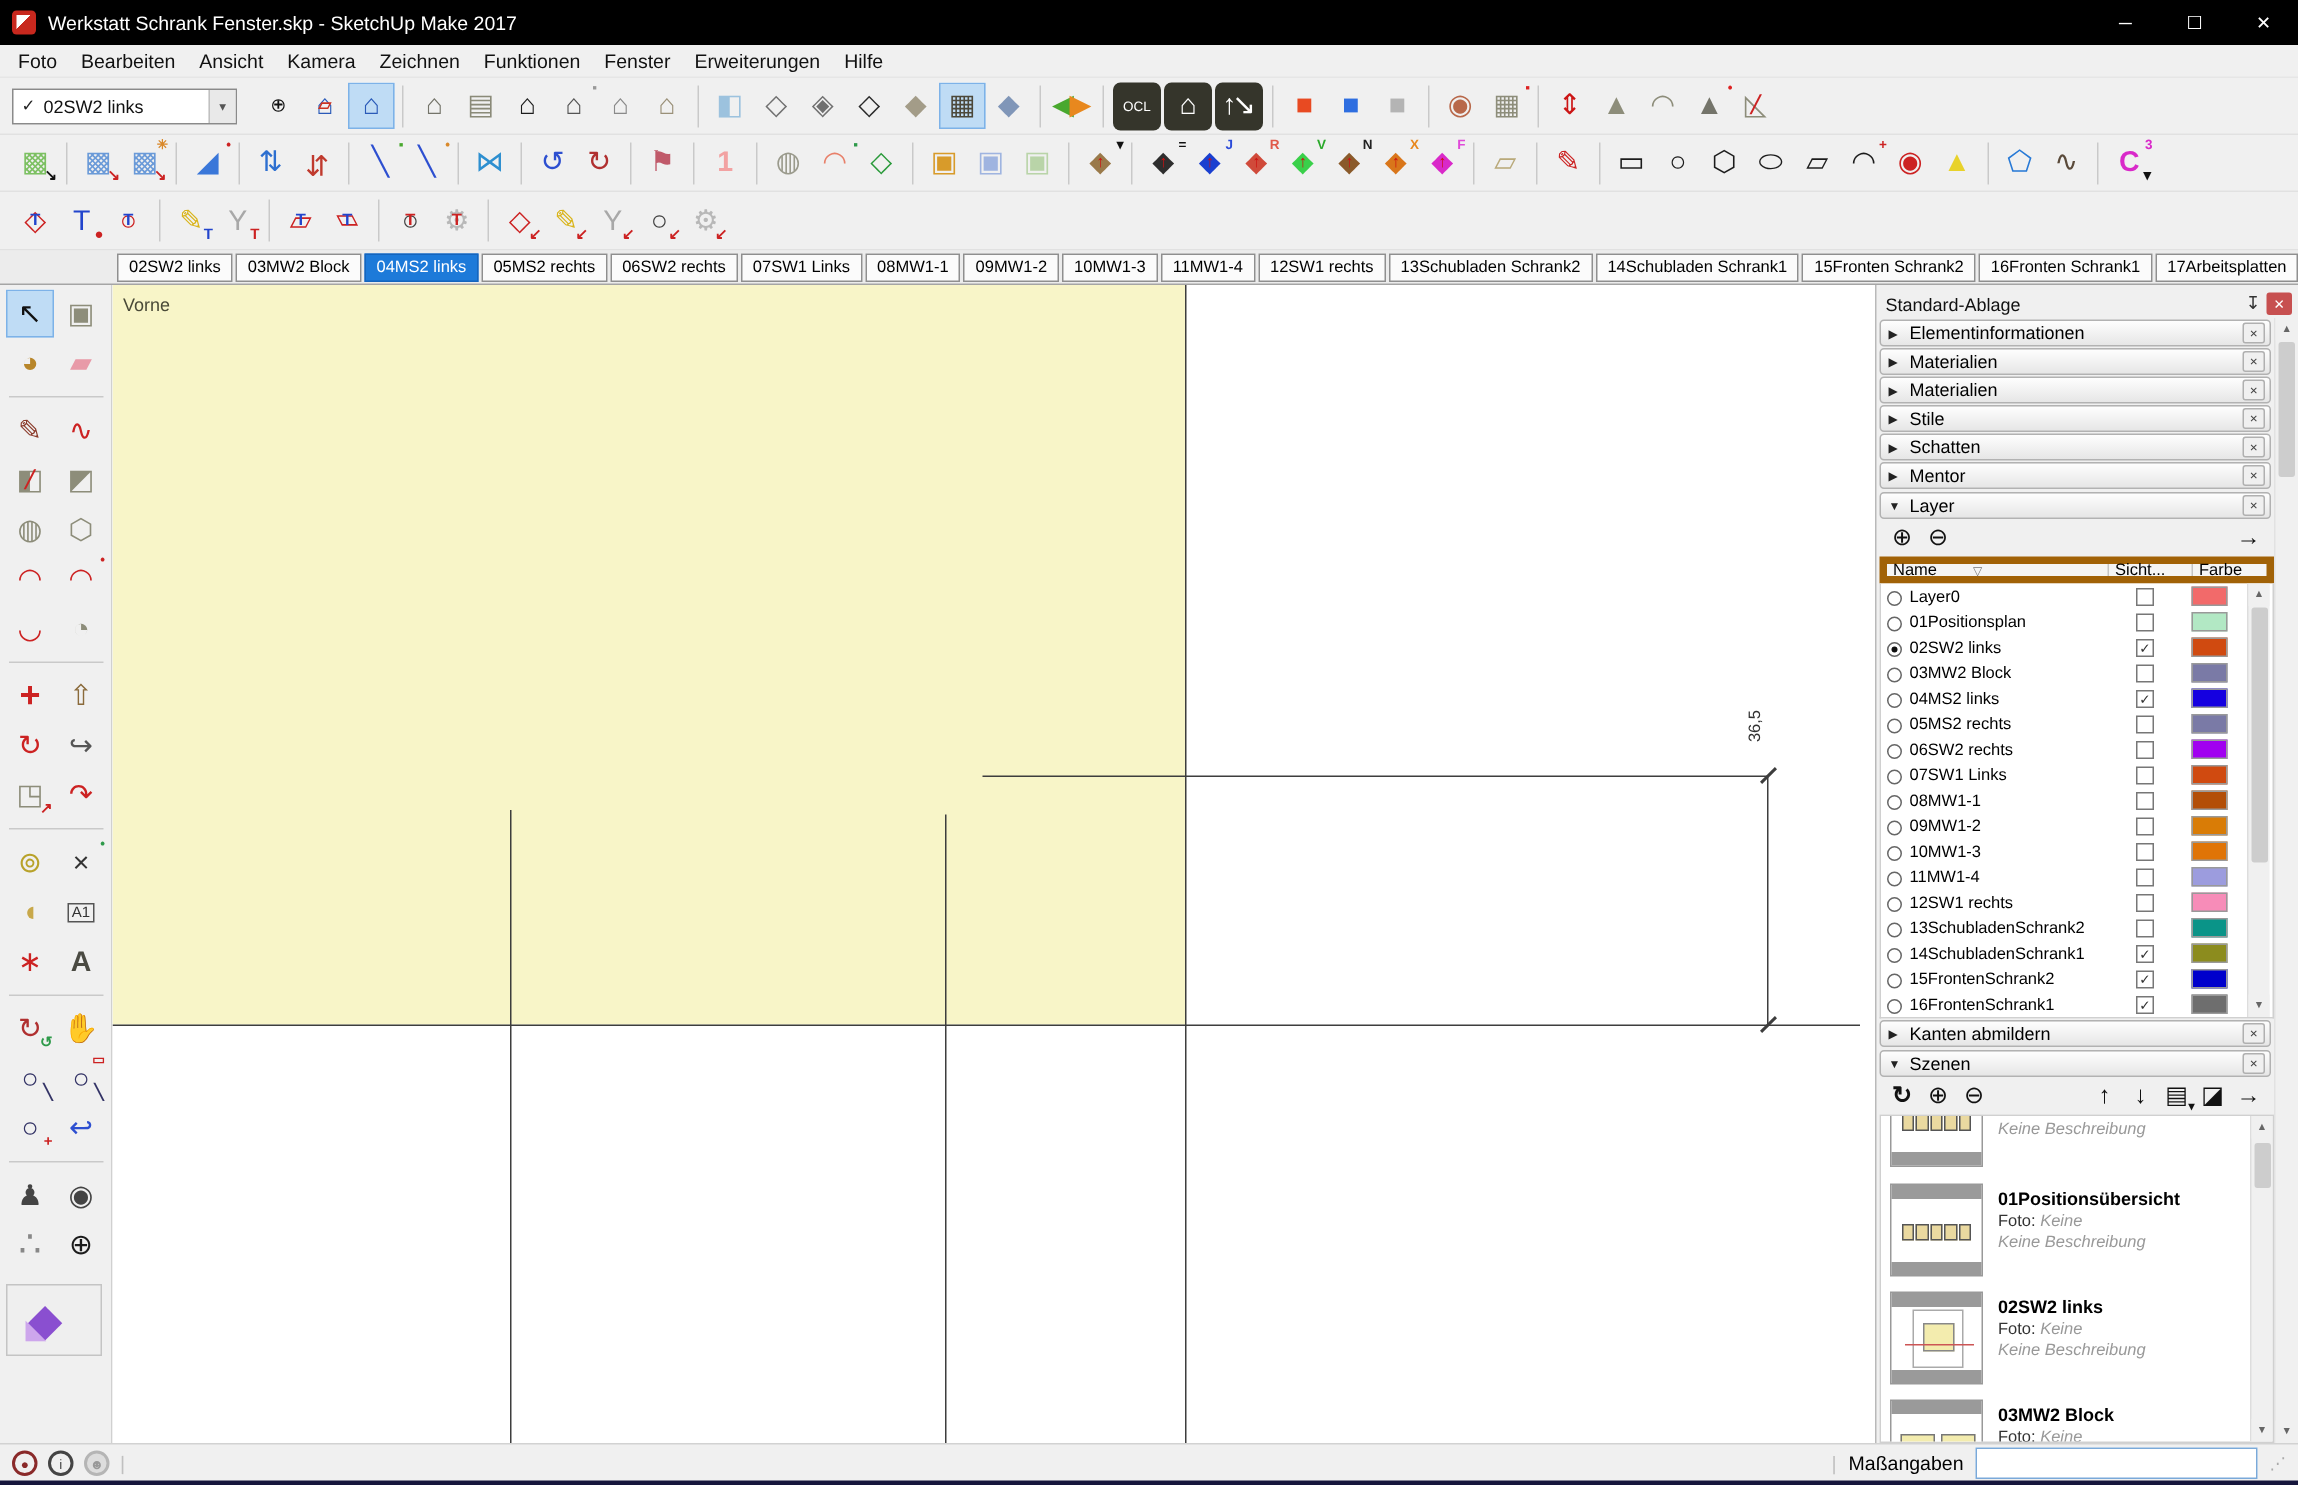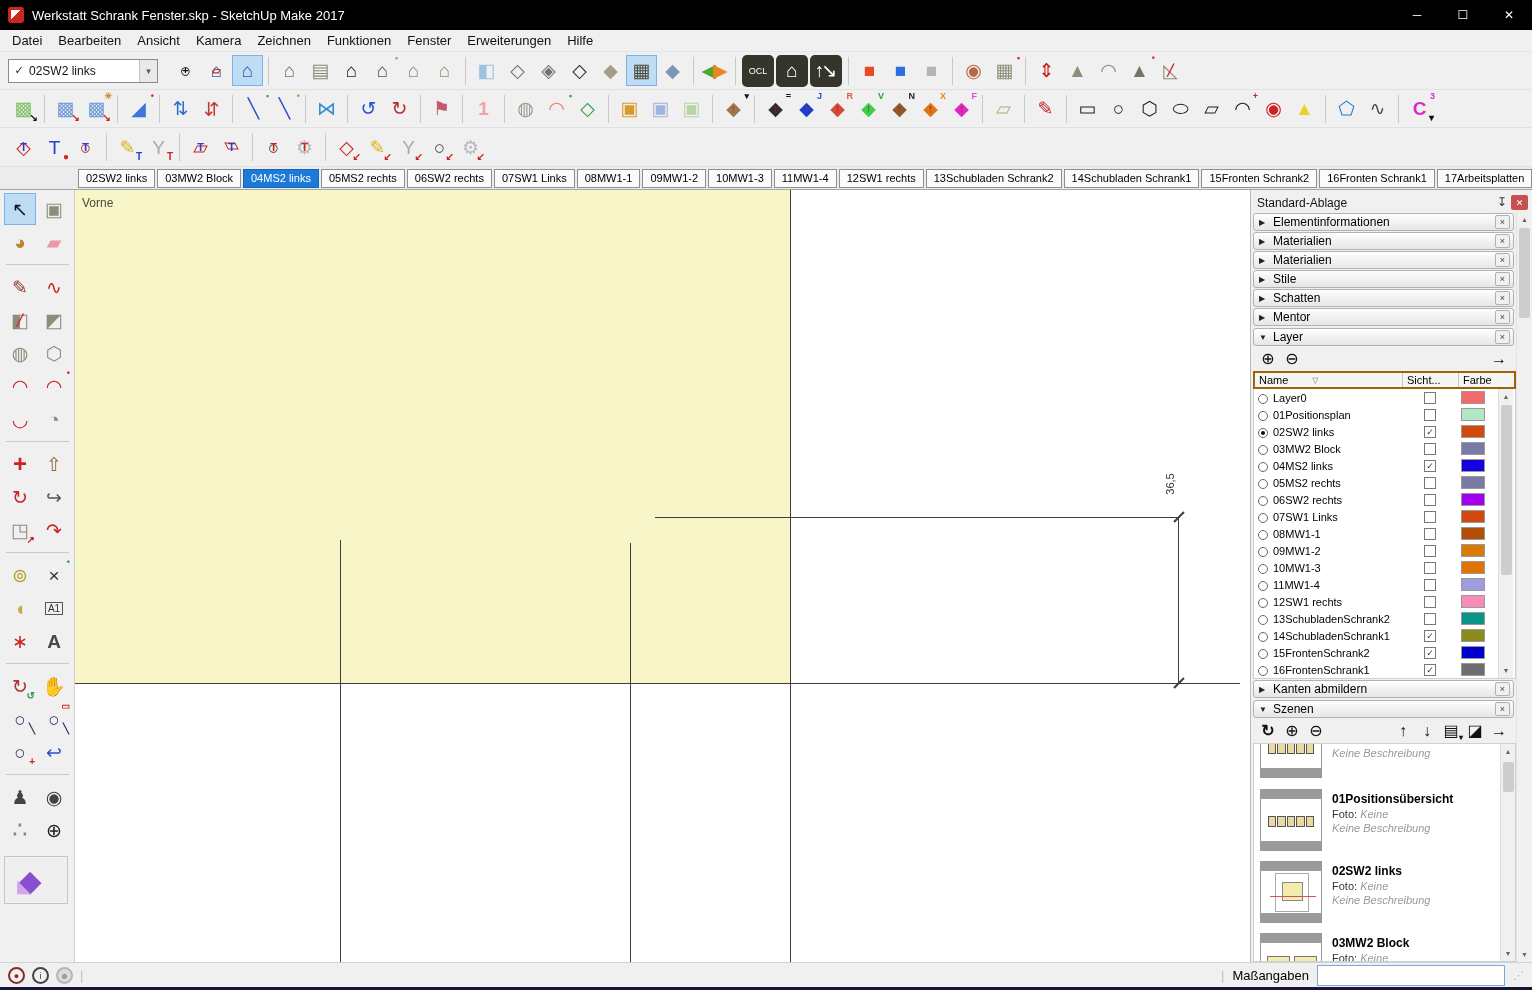--- a/index.html
+++ b/index.html
@@ -83,21 +83,21 @@
 .sec{height:18px;margin:1px 2px;background:linear-gradient(#fefefe,#e6e6e6);border:1px solid #b2b2b2;border-radius:3px;display:flex;align-items:center;font-size:12px;padding:0 3px 0 5px;flex:0 0 18px}
 .sec .chev{width:14px;font-size:8px;color:#222}
 .sec .slabel{flex:1;color:#000}
 .sec .xbtn{width:15px;height:14px;border:1px solid #b0b0b0;background:#f0f0f0;font-size:9px;line-height:11px;text-align:center;color:#444;border-radius:2px;font-family:inherit}
 .layer-tools,.scene-tools{height:24px;display:flex;align-items:center;padding:0 6px;gap:2px;flex:0 0 24px}
 .tt{position:relative;width:22px;height:22px;border:0;background:transparent;font-size:16px;display:flex;align-items:center;justify-content:center;font-family:inherit}
 .tt .g1{font-size:16px}
 .tt .g2.br{font-size:8px;right:-1px;bottom:0}
 .lt-spacer{flex:1}
 .layer-table{margin-left:2px;font-size:11px;flex:0 0 auto}
-.lt-head{display:flex;height:18px;border:2px solid #a16207;background:#f5f5f5;align-items:center}
+.lt-head{display:flex;height:18px;border:5px solid #a16207;background:#f5f5f5;align-items:center}
 .lt-head .hc{height:100%;display:flex;align-items:center;padding-left:4px;border-right:1px solid #c5c5c5}
 .hc.c1{width:148px;gap:24px}
 .hc.c1 .sort{font-size:8px;color:#777}
 .hc.c2{width:56px}
 .hc.c3{width:40px;border-right:0}
 .lt-body{display:flex;background:#fff;border:1px solid #d0d0d0;border-top:0;height:290px;overflow:hidden}
 .lt-rows{width:244px}
 .lt-row{display:flex;align-items:center;height:17px}
 .cell1{width:148px;display:flex;align-items:flex-end}
 .cell2{width:56px;display:flex;justify-content:center}
@@ -147,21 +147,21 @@
     <span class="tb-logo"></span>
     <span>Werkstatt Schrank Fenster.skp - SketchUp Make 2017</span>
     <div class="win-btns">
       <span class="win-btn">─</span>
       <span class="win-btn">☐</span>
       <span class="win-btn">✕</span>
     </div>
   </div>
 
   <div class="menubar" id="menubar">
-      <span class="menu-item">Datei</span>
+      <span class="menu-item">Foto</span>
       <span class="menu-item">Bearbeiten</span>
       <span class="menu-item">Ansicht</span>
       <span class="menu-item">Kamera</span>
       <span class="menu-item">Zeichnen</span>
       <span class="menu-item">Funktionen</span>
       <span class="menu-item">Fenster</span>
       <span class="menu-item">Erweiterungen</span>
       <span class="menu-item">Hilfe</span>
     </div>
 

